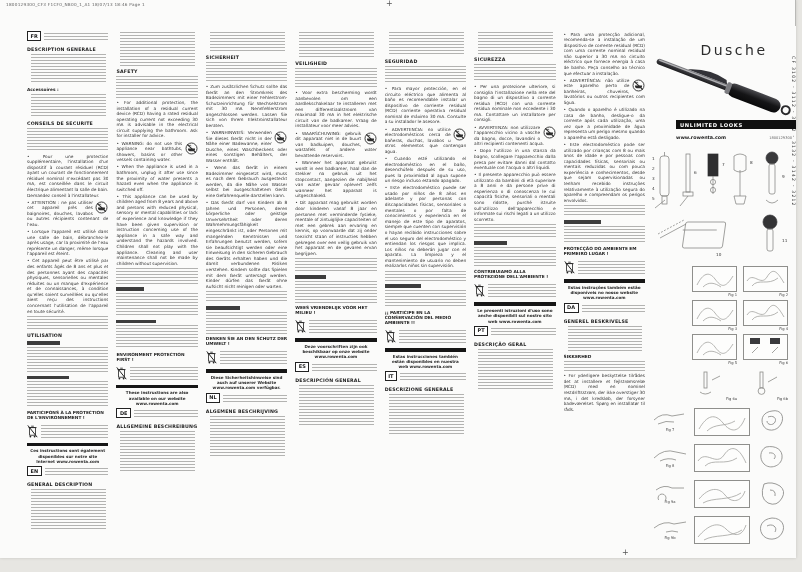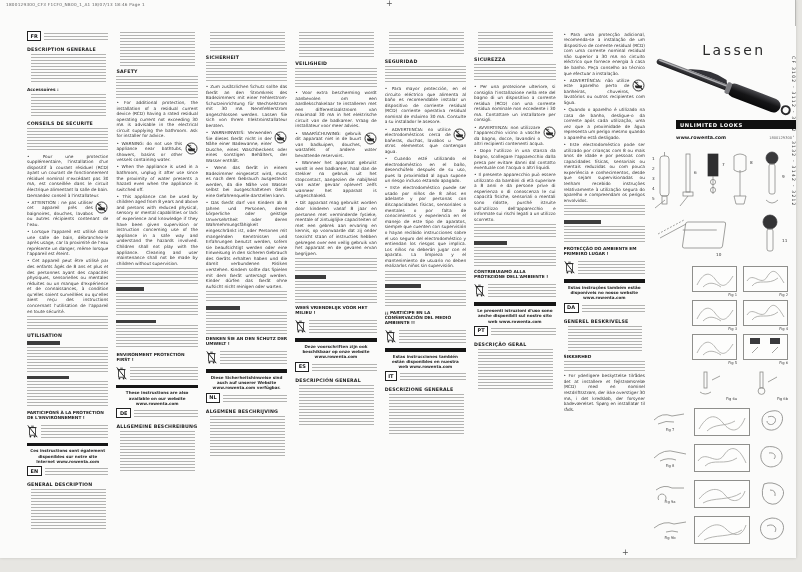--- a/index.html
+++ b/index.html
@@ -380,21 +380,21 @@
       </div>
       <div class="h">GENEREL BESKRIVELSE</div>
       <div class="fl ind" style="height:26px"></div>
       <div class="hs">SIKKERHED</div>
       <div class="fl" style="height:10px"></div>
       <p class="p">• For yderligere beskyttelse tilrådes det at installere et fejlstrømsrelæ (RCD) med en nominel restdriftsstrøm, der ikke overstiger 30 mA, i det kredsløb, der forsyner badeværelset. Spørg en installatør til råds.</p>
     </div>
   </div>
 
   <div class="panel">
-    <div class="logo">Lassen</div>
+    <div class="logo">Dusche</div>
     <div class="vmodel">CF 3102 - 3112 - 3122 - 3132 - 3142 - 3212</div>
 
     <div class="photo">
       <svg width="146" height="60" viewBox="0 0 146 60">
         <defs>
           <linearGradient id="barrel" x1="0" y1="0" x2="0" y2="1">
             <stop offset="0" stop-color="#8a8a8e"></stop>
               <stop offset="0.45" stop-color="#3a3a3e"></stop>
               <stop offset="1" stop-color="#1c1c1e"></stop>
           </linearGradient>

